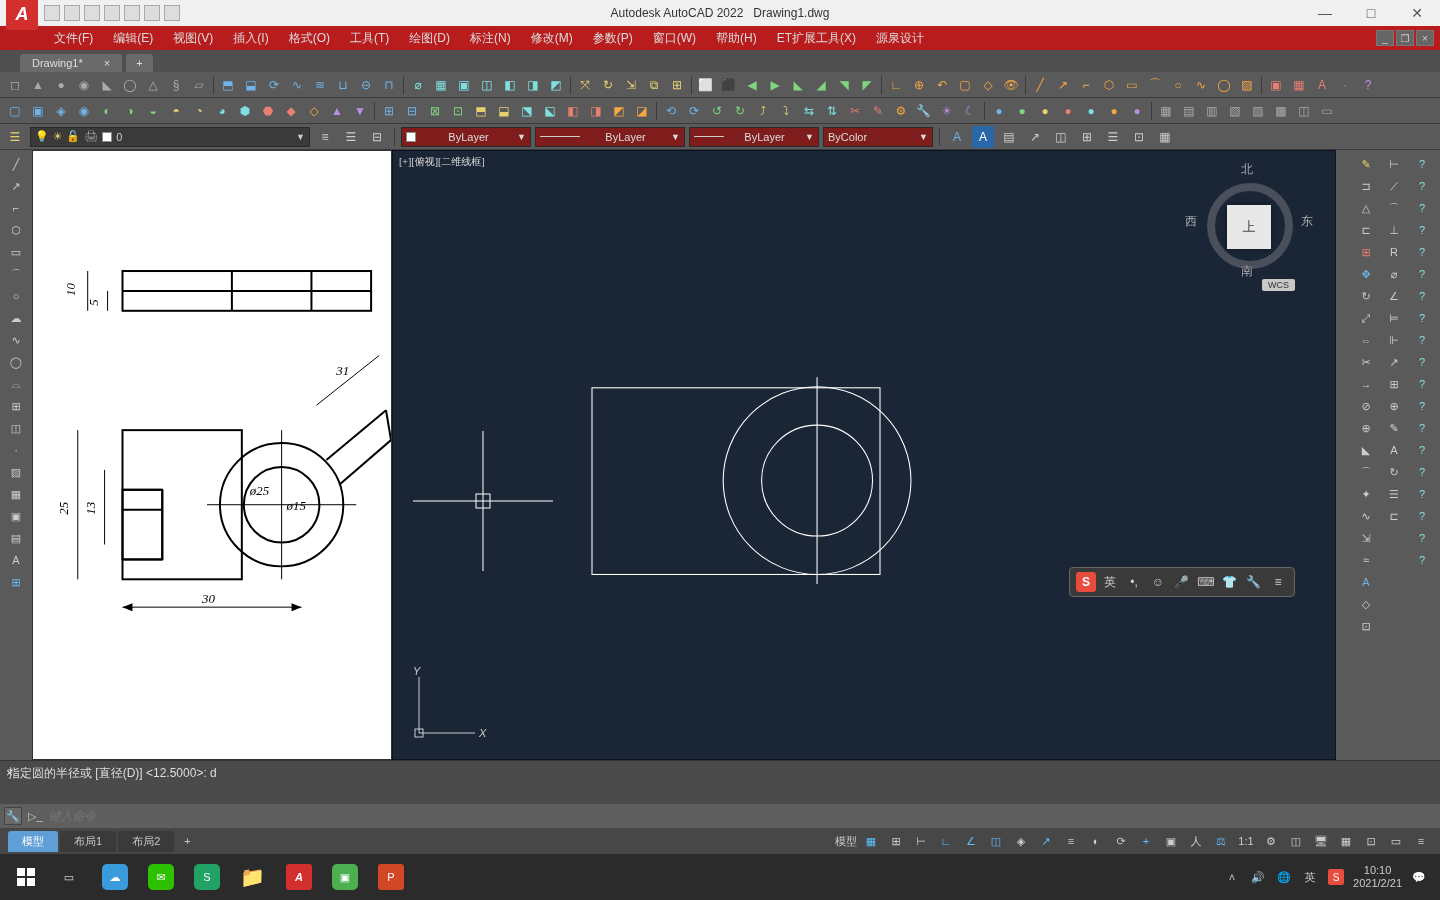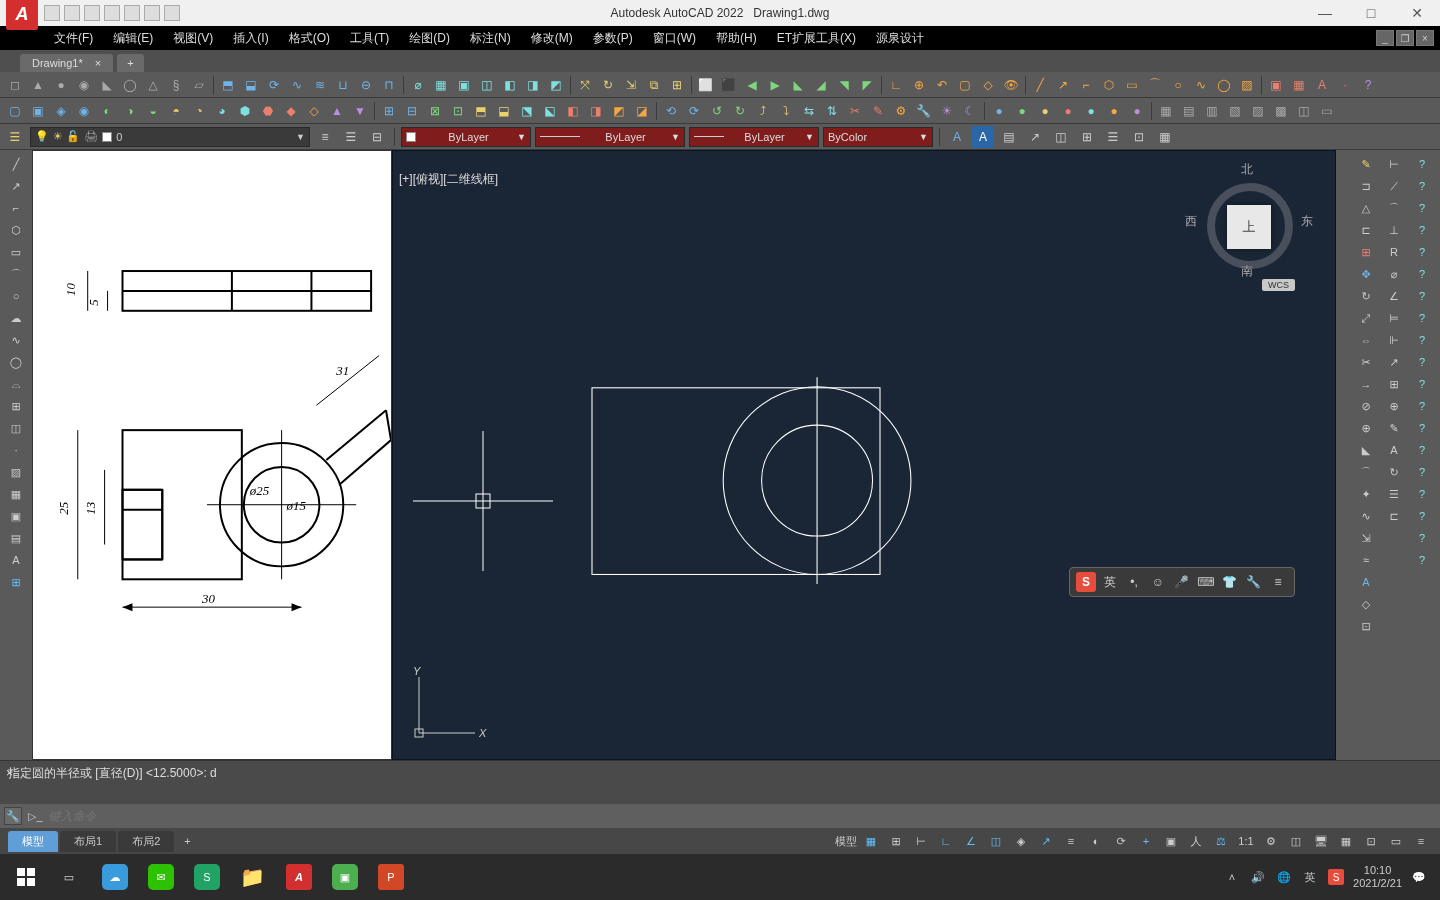--- a/index.html
+++ b/index.html
@@ -8,28 +8,28 @@
 
 .titlebar { height:26px; background:#f0f0f0; display:flex; align-items:center; position:relative; }
 .app-icon { width:32px; height:32px; background:#d32f2f; color:#fff; font-weight:bold; font-size:18px; display:flex; align-items:center; justify-content:center; font-style:italic; border-radius:2px; position:absolute; left:6px; top:-2px; z-index:10; }
 .qat { display:flex; gap:4px; margin-left:44px; }
 .qat-btn { width:16px; height:16px; background:#ddd; border:1px solid #aaa; cursor:pointer; }
 .title-center { position:absolute; left:50%; transform:translateX(-50%); color:#333; font-size:12px; }
 .win-btns { position:absolute; right:0; display:flex; }
 .win-btn { width:46px; height:26px; display:flex; align-items:center; justify-content:center; color:#555; cursor:pointer; font-size:14px; }
 
 
-.menubar { height:24px; background:#000000; display:flex; align-items:center; padding-left:44px; position:relative; }
+.menubar { height:24px; background:#b91c1c; display:flex; align-items:center; padding-left:44px; position:relative; }
 .menuitem { padding:0 10px; color:#ddd; font-size:12px; cursor:pointer; height:100%; display:flex; align-items:center; }
 .menubar-right { position:absolute; right:6px; display:flex; gap:2px; }
 .menubar-right .mb-btn { width:18px; height:16px; border:1px solid #777; background:#666; cursor:pointer; font-size:10px; display:flex; align-items:center; justify-content:center; }
 
 
 .filetabs { height:22px; background:#4f4f4f; display:flex; align-items:flex-end; padding-left:20px; gap:4px; }
-.filetab { background:#6a6a6a; color:#ddd; padding:3px 12px; border-radius:3px 3px 0 0; font-size:11px; display:flex; align-items:center; gap:12px; cursor:pointer; }
+.filetab { background:#6a6a6a; color:#ddd; padding:3px 12px; border-radius:3px 3px 0 0; font-size:11px; display:flex; align-items:center; gap:21px; cursor:pointer; }
 .filetab.add { padding:3px 10px; }
 .filetab-close { cursor:pointer; }
 
 
 .toolbar { height:26px; background:#5a5a5a; display:flex; align-items:center; padding:0 4px; gap:1px; border-bottom:1px solid #3a3a3a; }
 .tb-btn { width:22px; height:22px; display:flex; align-items:center; justify-content:center; cursor:pointer; border-radius:2px; font-size:12px; }
 .tb-sep { width:1px; height:18px; background:#3a3a3a; margin:0 2px; }
 
 
 .propbar { height:26px; background:#5a5a5a; display:flex; align-items:center; padding:0 4px; gap:4px; border-bottom:1px solid #3a3a3a; }
@@ -39,21 +39,21 @@
 .combo-arrow { font-size:9px; }
 
 
 .workspace { position:absolute; top:150px; left:0; right:0; bottom:140px; display:flex; }
 .left-palette { width:32px; background:#5a5a5a; display:flex; flex-direction:column; align-items:center; padding-top:4px; gap:2px; }
 .pal-btn { width:22px; height:20px; display:flex; align-items:center; justify-content:center; cursor:pointer; border-radius:2px; }
 
 .canvas-area { flex:1; display:flex; position:relative; }
 .ref-image { width:360px; background:#fff; position:relative; border:1px solid #333; }
 .draw-canvas { flex:1; background:#1a2636; position:relative; border:1px solid #0a1420; }
-.viewport-label { position:absolute; top:20px; left:6px; color:#ddd; font-size:12px; }
+.viewport-label { position:absolute; top:4px; left:6px; color:#ddd; font-size:10px;font-family:Liberation Serif, serif; }
 
 .right-scroll { width:16px; background:#5a5a5a; }
 .right-palettes { width:88px; background:#5a5a5a; display:flex; }
 .rp-col { width:28px; display:flex; flex-direction:column; align-items:center; gap:2px; padding-top:4px; }
 
 
 .viewcube { position:absolute; top:10px; right:30px; width:110px; height:130px; }
 .vc-ring { width:86px; height:86px; border:8px solid rgba(120,120,128,0.5); border-radius:50%; position:absolute; top:22px; left:12px; }
 .vc-face { width:44px; height:44px; background:#e8e8e8; position:absolute; top:44px; left:32px; display:flex; align-items:center; justify-content:center; color:#444; font-size:13px; box-shadow:0 0 6px rgba(0,0,0,0.4); cursor:pointer; }
 .vc-label { position:absolute; color:#aaa; font-size:12px; }

